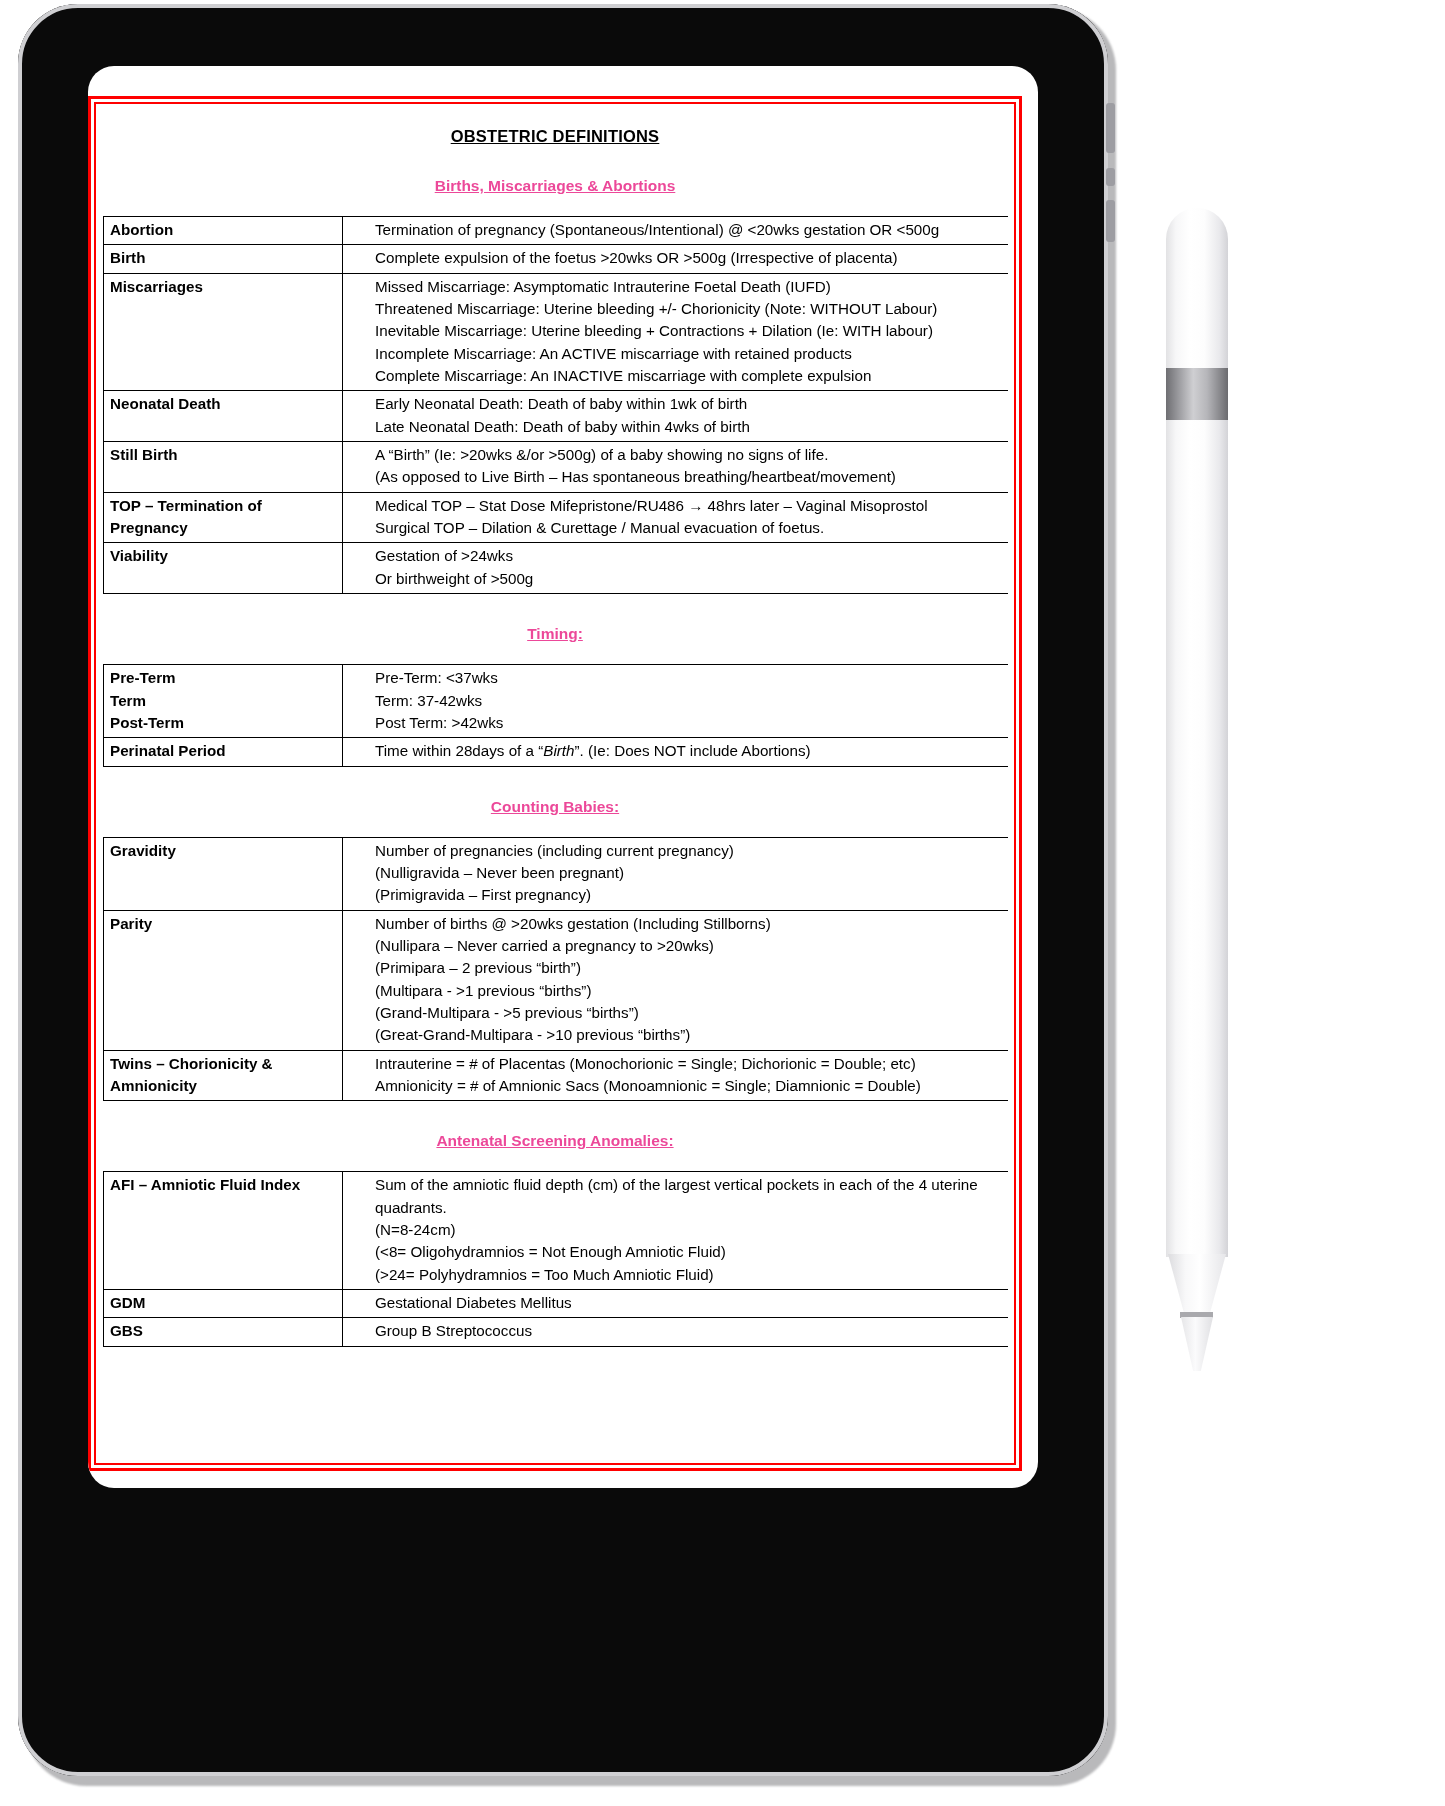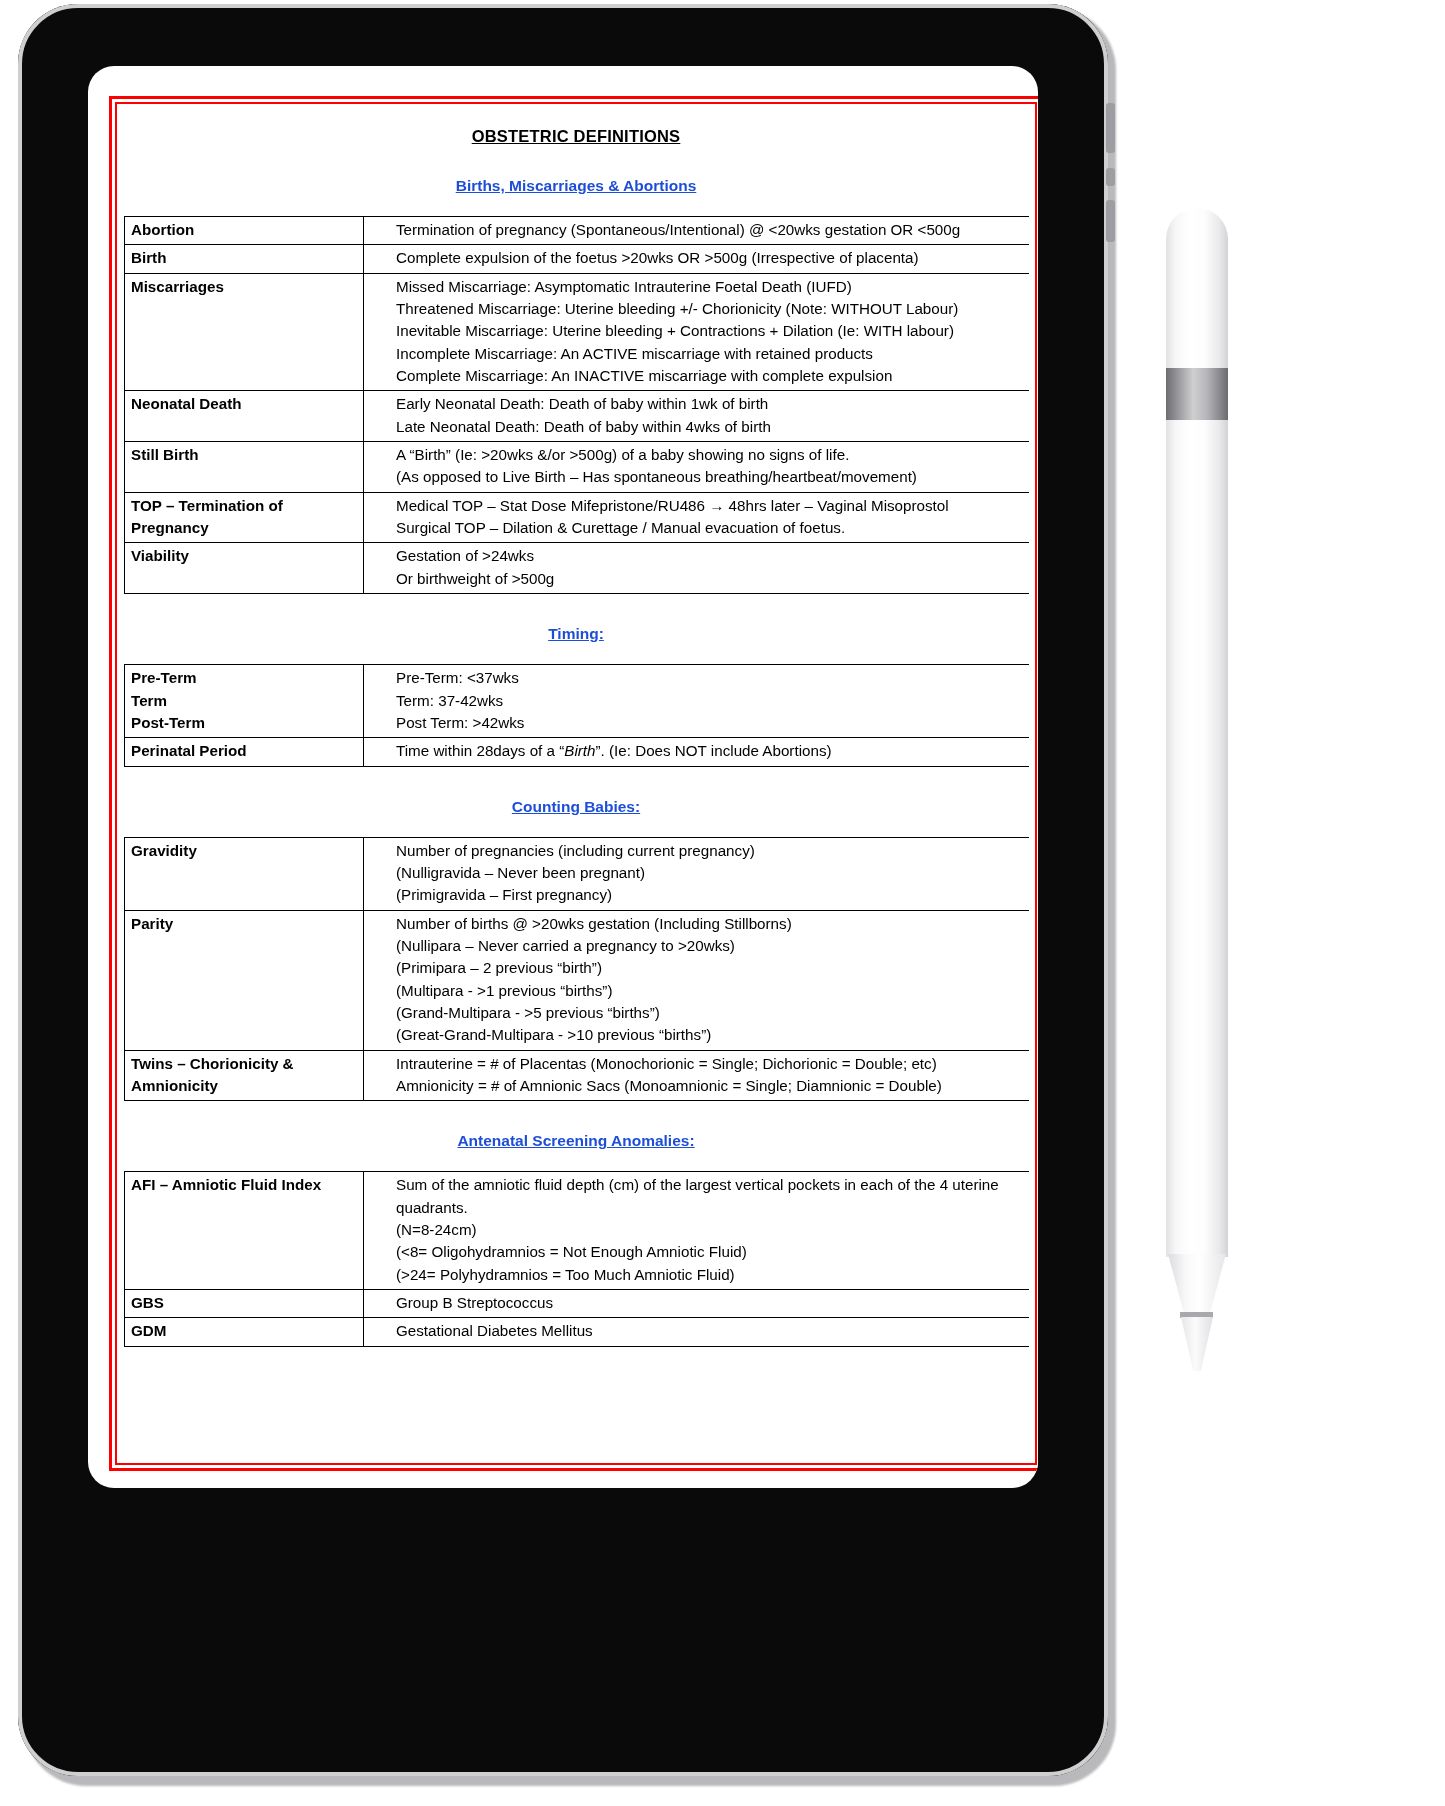--- a/index.html
+++ b/index.html
@@ -70,21 +70,21 @@
     width: 950px;
     height: 1422px;
     background: #ffffff;
     border-radius: 26px;
     overflow: hidden;
   }
 
   
   .doc-frame {
     position: absolute;
-    left: 21px;
+    left: 0;
     top: 30px;
     width: 934px;
     height: 1375px;
     border: 3px solid #ff0000;
     box-sizing: border-box;
     background: #ffffff;
   }
   .doc-frame-inner {
     position: absolute;
     left: 3px;
@@ -113,21 +113,21 @@
     letter-spacing: 0.2px;
     text-decoration: underline;
     color: #000;
     margin: 17px 0 0 0;
   }
   .section-heading {
     text-align: center;
     font-weight: bold;
     font-size: 15.5px;
     text-decoration: underline;
-    color: #1d4ed8;
+    color: #ec4899;
     margin: 31px 0 0 0;
   }
 
   
   table.defs {
     border-collapse: collapse;
     width: 903px;
     margin: 21px 0 4px 1px;
     table-layout: fixed;
   }
@@ -345,29 +345,29 @@
                 <tr>
                   <td class="term">AFI – Amniotic Fluid Index</td>
                   <td class="def">
                     <div><span>Sum of the amniotic fluid depth (cm) of the largest vertical pockets in each of the 4 uterine quadrants.</span></div>
                     <div><span class="b">(N=8-24cm)</span></div>
                     <div><span class="b">(&lt;8= Oligohydramnios</span><span> = Not Enough Amniotic Fluid</span><span class="b">)</span></div>
                     <div><span class="b">(&gt;24= Polyhydramnios</span><span> = Too Much Amniotic Fluid</span><span class="b">)</span></div>
                   </td>
                 </tr>
                 <tr>
+                  <td class="term">GDM</td>
+                  <td class="def">
+                    <div><span>Gestational Diabetes Mellitus</span></div>
+                  </td>
+                </tr>
+                <tr>
                   <td class="term">GBS</td>
                   <td class="def">
                     <div><span>Group B Streptococcus</span></div>
-                  </td>
-                </tr>
-                <tr>
-                  <td class="term">GDM</td>
-                  <td class="def">
-                    <div><span>Gestational Diabetes Mellitus</span></div>
                   </td>
                 </tr>
               </tbody>
             </table>
           </div>
       </div>
     </div>
   </div>
 
   <div class="stylus">

